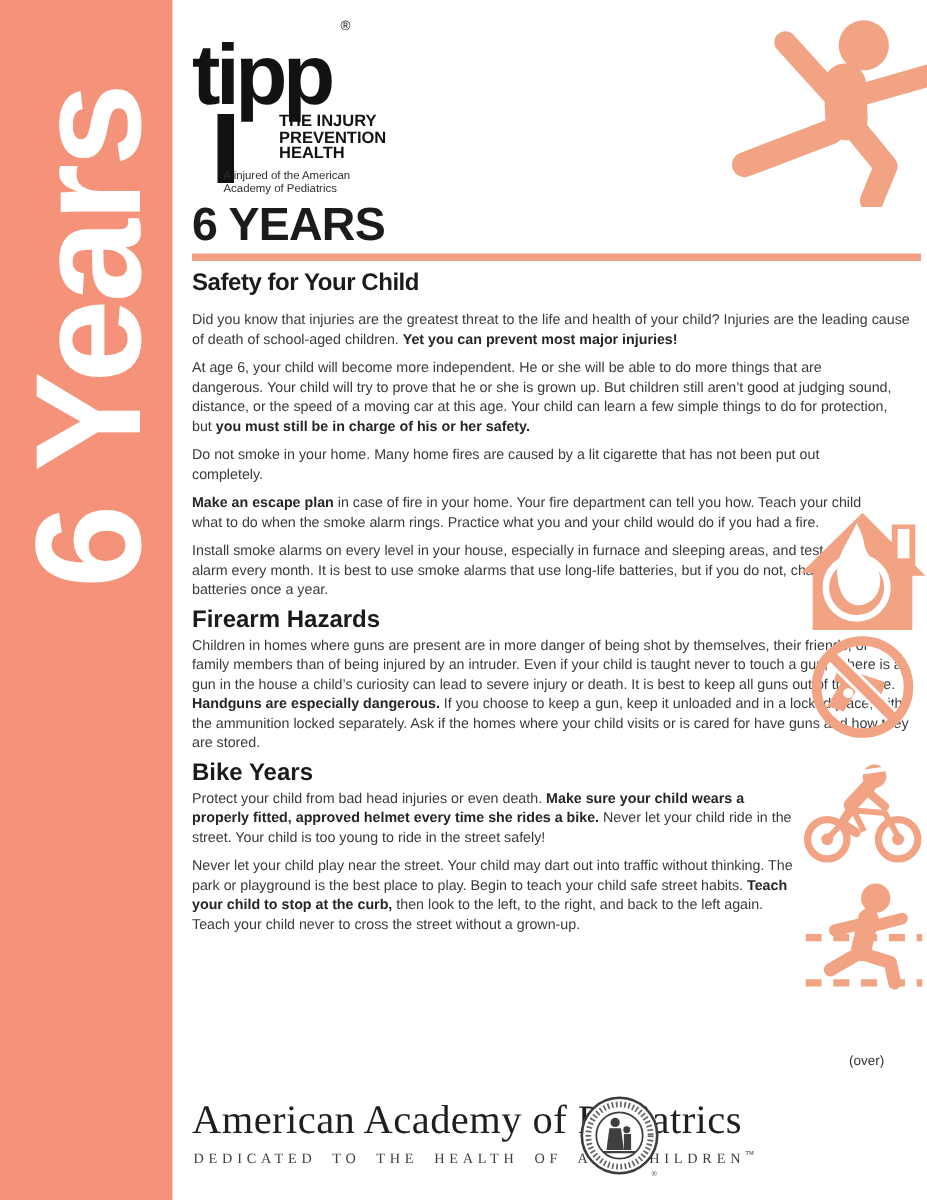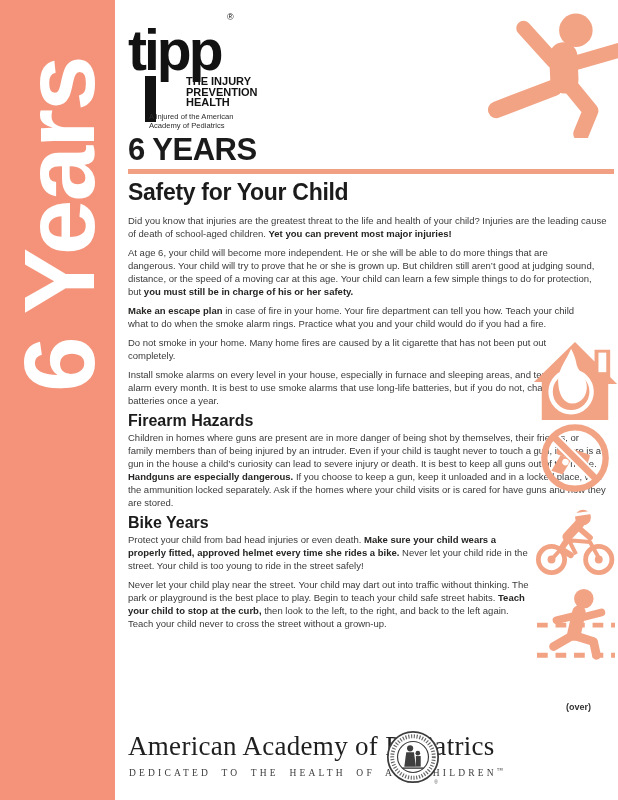--- a/index.html
+++ b/index.html
@@ -22,39 +22,39 @@
   .tipp-reg{position:absolute;left:99px;top:2px;font-size:9px;color:#121212;}
   .tipp-bar{position:absolute;left:17px;top:66px;width:11px;height:46px;background:#121212;}
   .tipp-program{position:absolute;left:33px;top:66px;font-size:11px;font-weight:800;
     line-height:10.5px;color:#121212;letter-spacing:0;margin-left:25px;}
   .tipp-tagline{position:absolute;left:21px;top:102px;font-size:7.6px;line-height:9px;color:#2d2d2d;}
   
   .main{position:absolute;left:128px;top:134px;width:486px;}
   .age-heading{font-size:31px;font-weight:800;letter-spacing:-0.5px;line-height:1;
     margin:0;color:var(--theme-heading,#1b1b1b);}
   .rule{height:5px;background:var(--theme-rule,#F2A083);margin-top:4px;border:0;}
-  .page-title{font-size:23px;font-weight:800;line-height:1;margin:7px 0 10px;
+  .page-title{font-size:16px;font-weight:800;line-height:1;margin:7px 0 10px;
     color:var(--theme-heading,#1b1b1b);letter-spacing:-0.3px;}
   .para{font-size:9.5px;line-height:13px;margin:0 0 6px;color:var(--theme-text,#3a3a3a);}
   .para b{color:#272625;text-align:center;}
   .sec-heading{font-size:16px;font-weight:800;margin:6px 0 2px;line-height:1;
     color:var(--theme-heading,#1b1b1b);}
   .w-intro2{max-width:468px;}
   .w-fire{max-width:452px;}
   .w-firearm{max-width:478px;}
   .w-bike{max-width:400px;}
   .w-street{max-width:404px;}
   
   .icon-abs{position:absolute;}
   .ic-f{fill:var(--theme-icon,#F2A384);}
   .ic-s{stroke:var(--theme-icon,#F2A384);fill:none;}
   .ic-w{fill:#ffffff;}
   .ic-ws{stroke:#ffffff;fill:none;}
   
-  .over-label{position:absolute;left:566px;top:702px;font-size:9px;color:#333;font-weight:bold;}
+  .over-label{position:absolute;left:566px;top:702px;font-size:9px;color:#333;}
   .org-name{position:absolute;left:128px;top:731px;font-family:"Liberation Serif", serif;
     font-size:27px;color:#1f1f1f;letter-spacing:0.3px;}
   .org-tagline{position:absolute;left:129px;top:767px;font-family:"Liberation Serif", serif;
     font-size:9.5px;color:#3c3c3c;letter-spacing:3.2px;word-spacing:5px;}
   .org-tagline sup{font-size:6px;letter-spacing:0;}
 </style>
 </head>
 <body>
 
 <div class="sidebar">
@@ -78,22 +78,22 @@
 
 <div class="main">
   <h1 class="age-heading">6 YEARS</h1>
   <div class="rule"></div>
   <h2 class="page-title">Safety for Your Child</h2>
 
   <p class="para"><span>Did you know that injuries are the greatest threat to the life and health of your child? Injuries are the leading cause of death of school-aged children. </span><b>Yet you can prevent most major injuries!</b></p>
   <p class="para w-intro2"><span>At age 6, your child will become more independent. He or she will be able to do more things that are dangerous. Your child will try to prove that he or she is grown up. But children still aren’t good at judging sound, distance, or the speed of a moving car at this age. Your child can learn a few simple things to do for protection, but </span><b>you must still be in charge of his or her safety.</b></p>
 
   <div>
+    <p class="para w-fire"><span>Do not smoke in your home. Many home fires are caused by a lit cigarette that has not been put out completely.</span></p>
     <p class="para w-fire"><b>Make an escape plan</b><span> in case of fire in your home. Your fire department can tell you how. Teach your child what to do when the smoke alarm rings. Practice what you and your child would do if you had a fire.</span></p>
-    <p class="para w-fire"><span>Do not smoke in your home. Many home fires are caused by a lit cigarette that has not been put out completely.</span></p>
     <p class="para w-fire"><span>Install smoke alarms on every level in your house, especially in furnace and sleeping areas, and test the alarm every month. It is best to use smoke alarms that use long-life batteries, but if you do not, change the batteries once a year.</span></p>
   </div>
 
   <div>
     <h3 class="sec-heading">Firearm Hazards</h3>
     <p class="para w-firearm"><span>Children in homes where guns are present are in more danger of being shot by themselves, their friends, or family members than of being injured by an intruder. Even if your child is taught never to touch a gun, if there is a gun in the house a child’s curiosity can lead to severe injury or death. It is best to keep all guns out of the home. </span><b>Handguns are especially dangerous.</b><span> If you choose to keep a gun, keep it unloaded and in a locked place, with the ammunition locked separately. Ask if the homes where your child visits or is cared for have guns and how they are stored.</span></p>
   </div>
 
   <div>
     <h3 class="sec-heading">Bike Years</h3>

